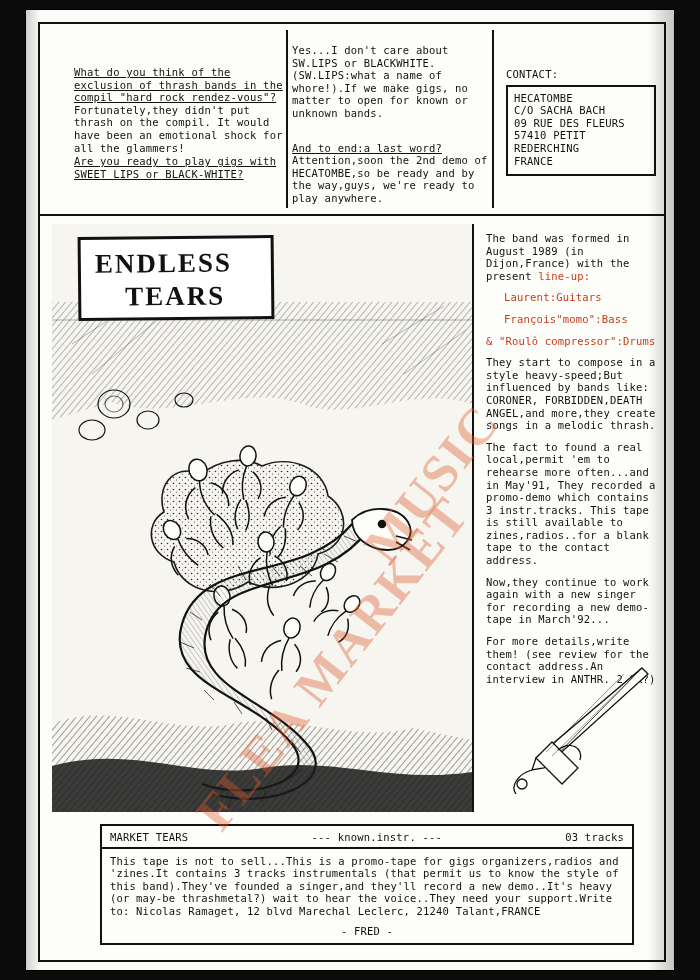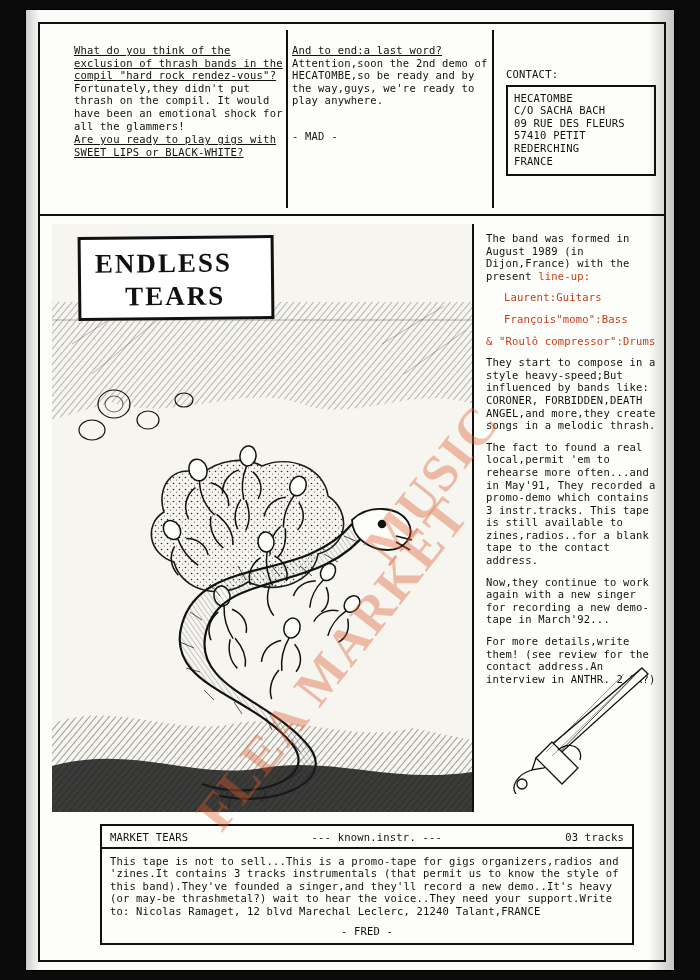--- a/index.html
+++ b/index.html
@@ -25,21 +25,21 @@
     overflow:hidden;
   }
   
   .mono{
     font-family:"DejaVu Sans Mono", monospace;
     font-size:10.5px;
     line-height:12.6px;
     color:#111;
     letter-spacing:0.2px;
   }
-  .u{text-decoration:underline;}
+  .u{text-decoration:underline;margin-top:22px;}
   
   .top-band{
     position:absolute;left:0;top:0;width:624px;height:190px;
     border-bottom:2px solid #111;
   }
   .col-q{
     position:absolute;left:34px;top:20px;width:210px;
   }
   .col-a{
     position:absolute;left:252px;top:20px;width:196px;
@@ -142,20 +142,21 @@
       <div class="vrule" style="left:246px;"></div>
       <div class="vrule" style="left:452px;"></div>
 
       <div class="col-q mono">
         <div class="u">What do you think of the exclusion of thrash bands in the compil "hard rock rendez-vous"?</div>
         <div>Fortunately,they didn't put thrash on the compil. It would have been an emotional shock for all the glammers!</div>
         <div class="u" style="margin-top:1px;">Are you ready to play gigs with SWEET LIPS or BLACK-WHITE?</div>
       </div>
 
       <div class="col-a mono">
+        <div>Yes...I don't care about SW.LIPS or BLACKWHITE. (SW.LIPS:what a name of whore!).If we make gigs, no matter to open for known or unknown bands.</div>
         <div class="u">And to end:a last word?</div>
         <div>Attention,soon the 2nd demo of HECATOMBE,so be ready and by the way,guys, we're ready to play anywhere.</div>
         <div class="sig">- MAD -</div>
       </div>
 
       <div class="contact-box mono">
         <div class="contact-label">CONTACT:</div>
         <div class="contact-inner">
           <div>HECATOMBE</div>
           <div>C/O SACHA BACH</div>

